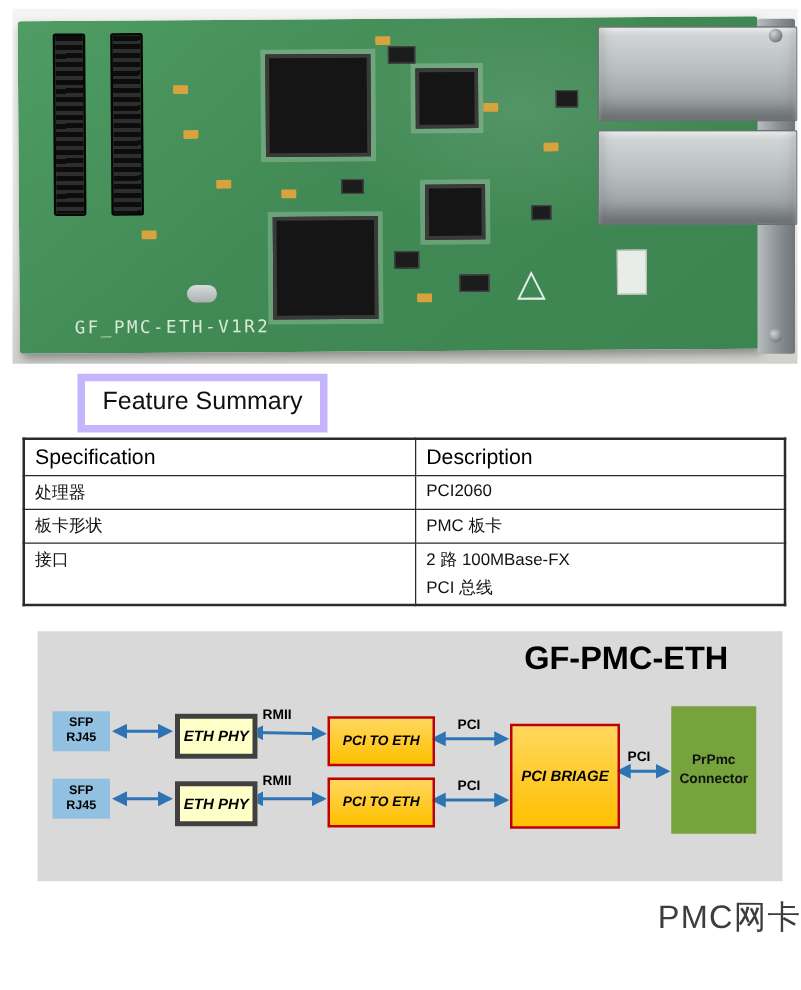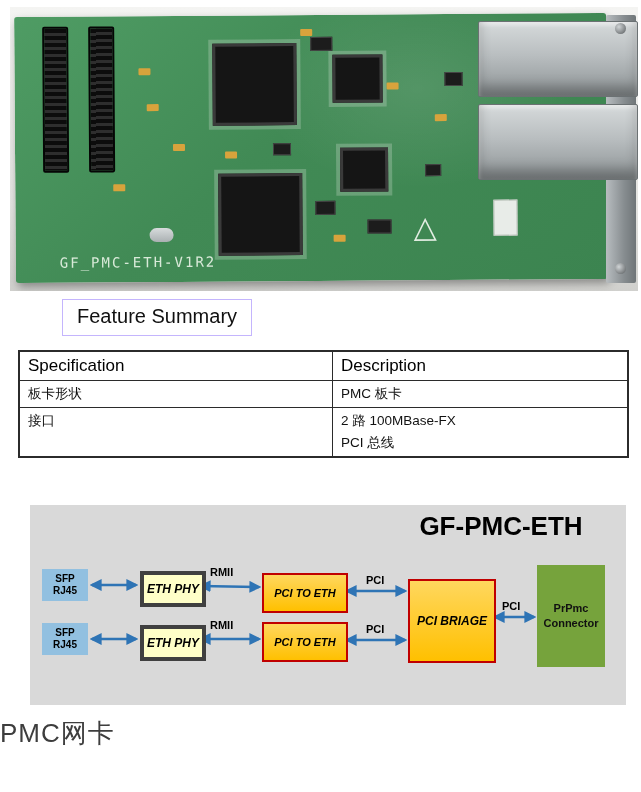--- a/index.html
+++ b/index.html
@@ -48,21 +48,21 @@
   .screw { position:absolute; left:605px; width:11px; height:11px; border-radius:50%;
            background:radial-gradient(circle at 35% 35%,#d0d4d6,#55595b); }
   .s1{top:16px;} .s2{top:256px;}
   .cage { position:absolute; left:468px; width:158px; height:74px;
           background:linear-gradient(180deg,#d6dadb 0%,#b9bec0 45%,#8d9395 100%);
           border:1px solid #6b7173; border-radius:2px;
           box-shadow:inset 0 -10px 12px rgba(0,0,0,.25), inset 0 3px 4px rgba(255,255,255,.5); }
   .cage1{top:14px;} .cage2{top:97px;}
 
   
-  .feature { position:absolute; left:62px; top:299px; border:1px solid #c4b5fd;
+  .feature { position:absolute; left:62px; top:299px; border:6px solid #c4b5fd;
              background:#ffffff; padding:5px 14px 7px; font-size:20px; color:#111; }
 
   
   .spec { position:absolute; left:18px; top:350px; width:611px;
           border-collapse:collapse; table-layout:fixed; border:2px solid #2b2b2b; }
   .spec th, .spec td { border:1px solid #2b2b2b; text-align:left; vertical-align:top; }
   .spec th { font-size:17px; font-weight:400; padding:4px 8px; color:#000; }
   .spec td { font-size:13.5px; padding:4px 8px; height:18px; color:#111; }
   .spec th:first-child, .spec td:first-child { width:296px; }
   .desc2 { margin-top:4px; }
@@ -86,21 +86,21 @@
   .p2e2{left:232px; top:117px; width:82px; height:36px;}
   .bridge { background:linear-gradient(180deg,#ffd75e,#ffc000); border:2px solid #c00000;
             font-style:italic; font-size:12px; left:378px; top:74px; width:84px; height:80px; }
   .prpmc { background:#76a33c; font-size:11px; white-space:pre-line;
            left:507px; top:60px; width:68px; height:102px; color:#111; line-height:1.35; }
   .buslbl { position:absolute; font-size:11px; font-weight:bold; color:#000; }
   .rmii1{left:180px; top:61px;} .rmii2{left:180px; top:114px;}
   .pcia{left:336px; top:69px;}  .pcib{left:336px; top:118px;} .pcic{left:472px; top:95px;}
 
   
-  .caption { position:absolute; left:0; top:716px; width:641px; text-align:left;
+  .caption { position:absolute; left:0; top:716px; width:641px; text-align:right;
              font-size:26px; color:#3d3d3d; letter-spacing:1px; }
 </style>
 </head>
 <body>
 
 <div class="page">
 
   <div class="photo">
     <div class="board">
       <div class="conn c1"></div>
@@ -142,20 +142,24 @@
 
   <table class="spec">
     <thead>
       <tr>
         <th>Specification</th>
         <th>Description</th>
       </tr>
     </thead>
     <tbody>
       <tr>
+        <td>处理器</td>
+        <td>PCI2060</td>
+      </tr>
+      <tr>
         <td>板卡形状</td>
         <td>PMC 板卡</td>
       </tr>
       <tr>
         <td>接口</td>
         <td>
           <div>2 路 100MBase-FX</div>
           <div class="desc2">PCI 总线</div>
         </td>
       </tr>

